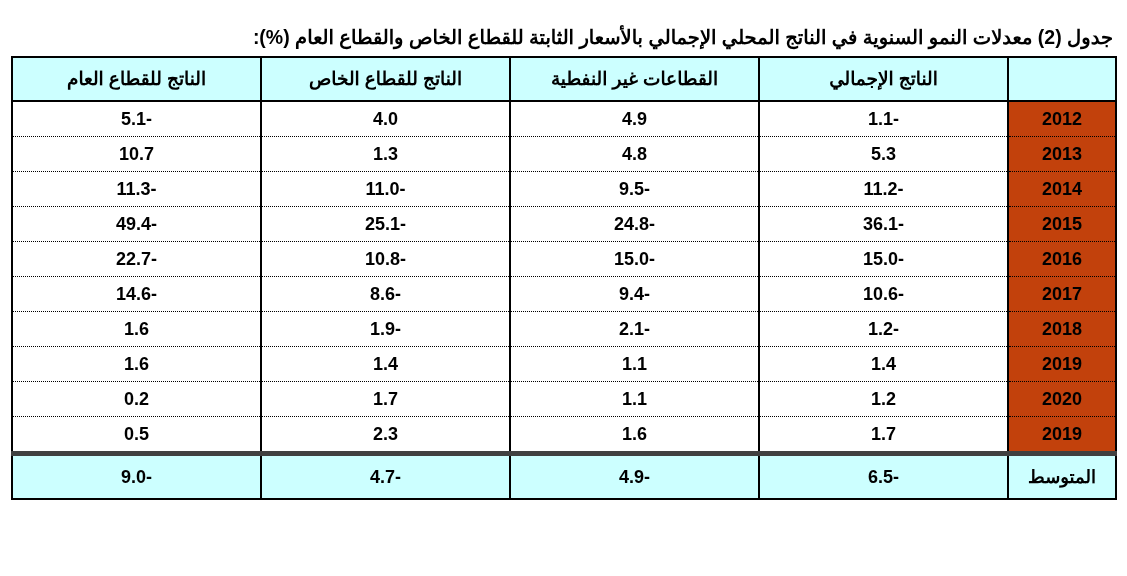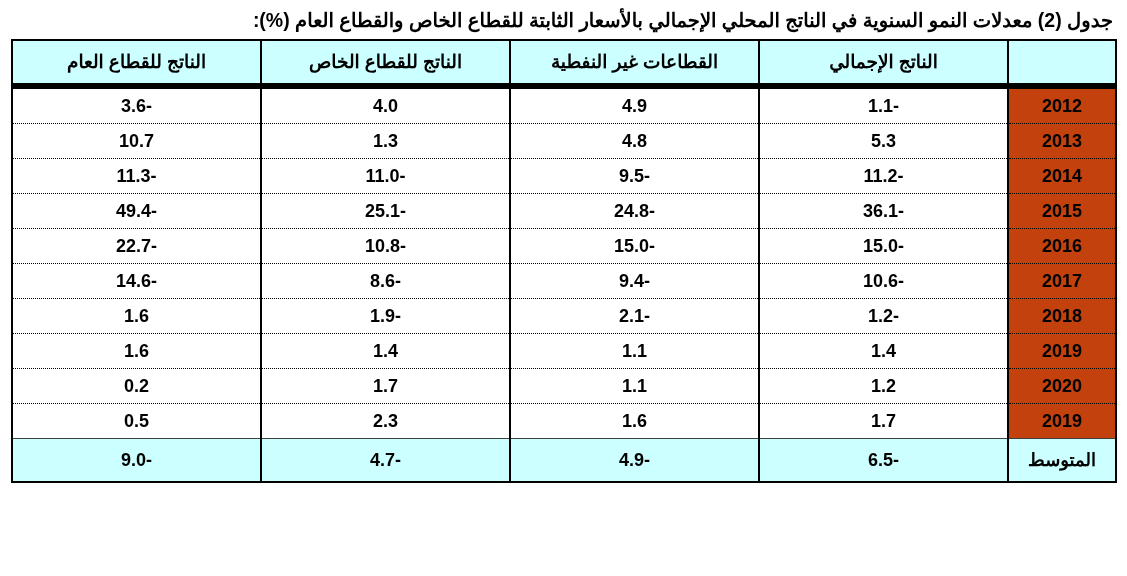--- a/index.html
+++ b/index.html
@@ -11,20 +11,21 @@
     width: 1127px;
     height: 576px;
     font-family: "Liberation Sans", sans-serif;
     color: #000000;
     overflow: hidden;
   }
   .page {
     width: 1127px;
     box-sizing: border-box;
     padding: 6px 10px 0 10px;
+    margin-top: 17px;
   }
   .table-title {
     font-size: 19.5px;
     font-weight: bold;
     text-align: right;
     direction: rtl;
     line-height: 1.3;
     margin: 2px 4px 6px 2px;
     white-space: nowrap;
   }
@@ -43,31 +44,31 @@
     font-size: 18px;
     text-align: center;
     vertical-align: middle;
     padding: 0;
     height: 34px;
   }
   table.growth thead th {
     background: #ccffff;
     font-weight: bold;
     height: 42px;
-    border-bottom: 6px solid #000000;
+    border-bottom: 2px solid #000000;
     font-size: 18.5px;
   }
   table.growth tbody tr td {
     border-bottom: 1px dotted #000000;
   }
   table.growth tbody tr:last-child td {
     border-bottom: none;
   }
   table.growth tbody tr.avg-row td {
-    border-top: 1px solid #404040;
+    border-top: 5px solid #404040;
     background: #ccffff;
     font-weight: bold;
     height: 42px;
   }
   td.year-cell {
     background: #c2410c;
     font-weight: bold;
     font-size: 18px;
   }
   td.val-cell {
@@ -107,21 +108,21 @@
         <th>الناتج للقطاع الخاص</th>
         <th>الناتج للقطاع العام</th>
       </tr>
     </thead>
     <tbody>
       <tr>
         <td class="year-cell">2012</td>
         <td class="val-cell">-1.1</td>
         <td class="val-cell">4.9</td>
         <td class="val-cell">4.0</td>
-        <td class="val-cell">-3.6</td>
+        <td class="val-cell">-5.1</td>
       </tr>
       <tr>
         <td class="year-cell">2013</td>
         <td class="val-cell">5.3</td>
         <td class="val-cell">4.8</td>
         <td class="val-cell">1.3</td>
         <td class="val-cell">10.7</td>
       </tr>
       <tr>
         <td class="year-cell">2014</td>

